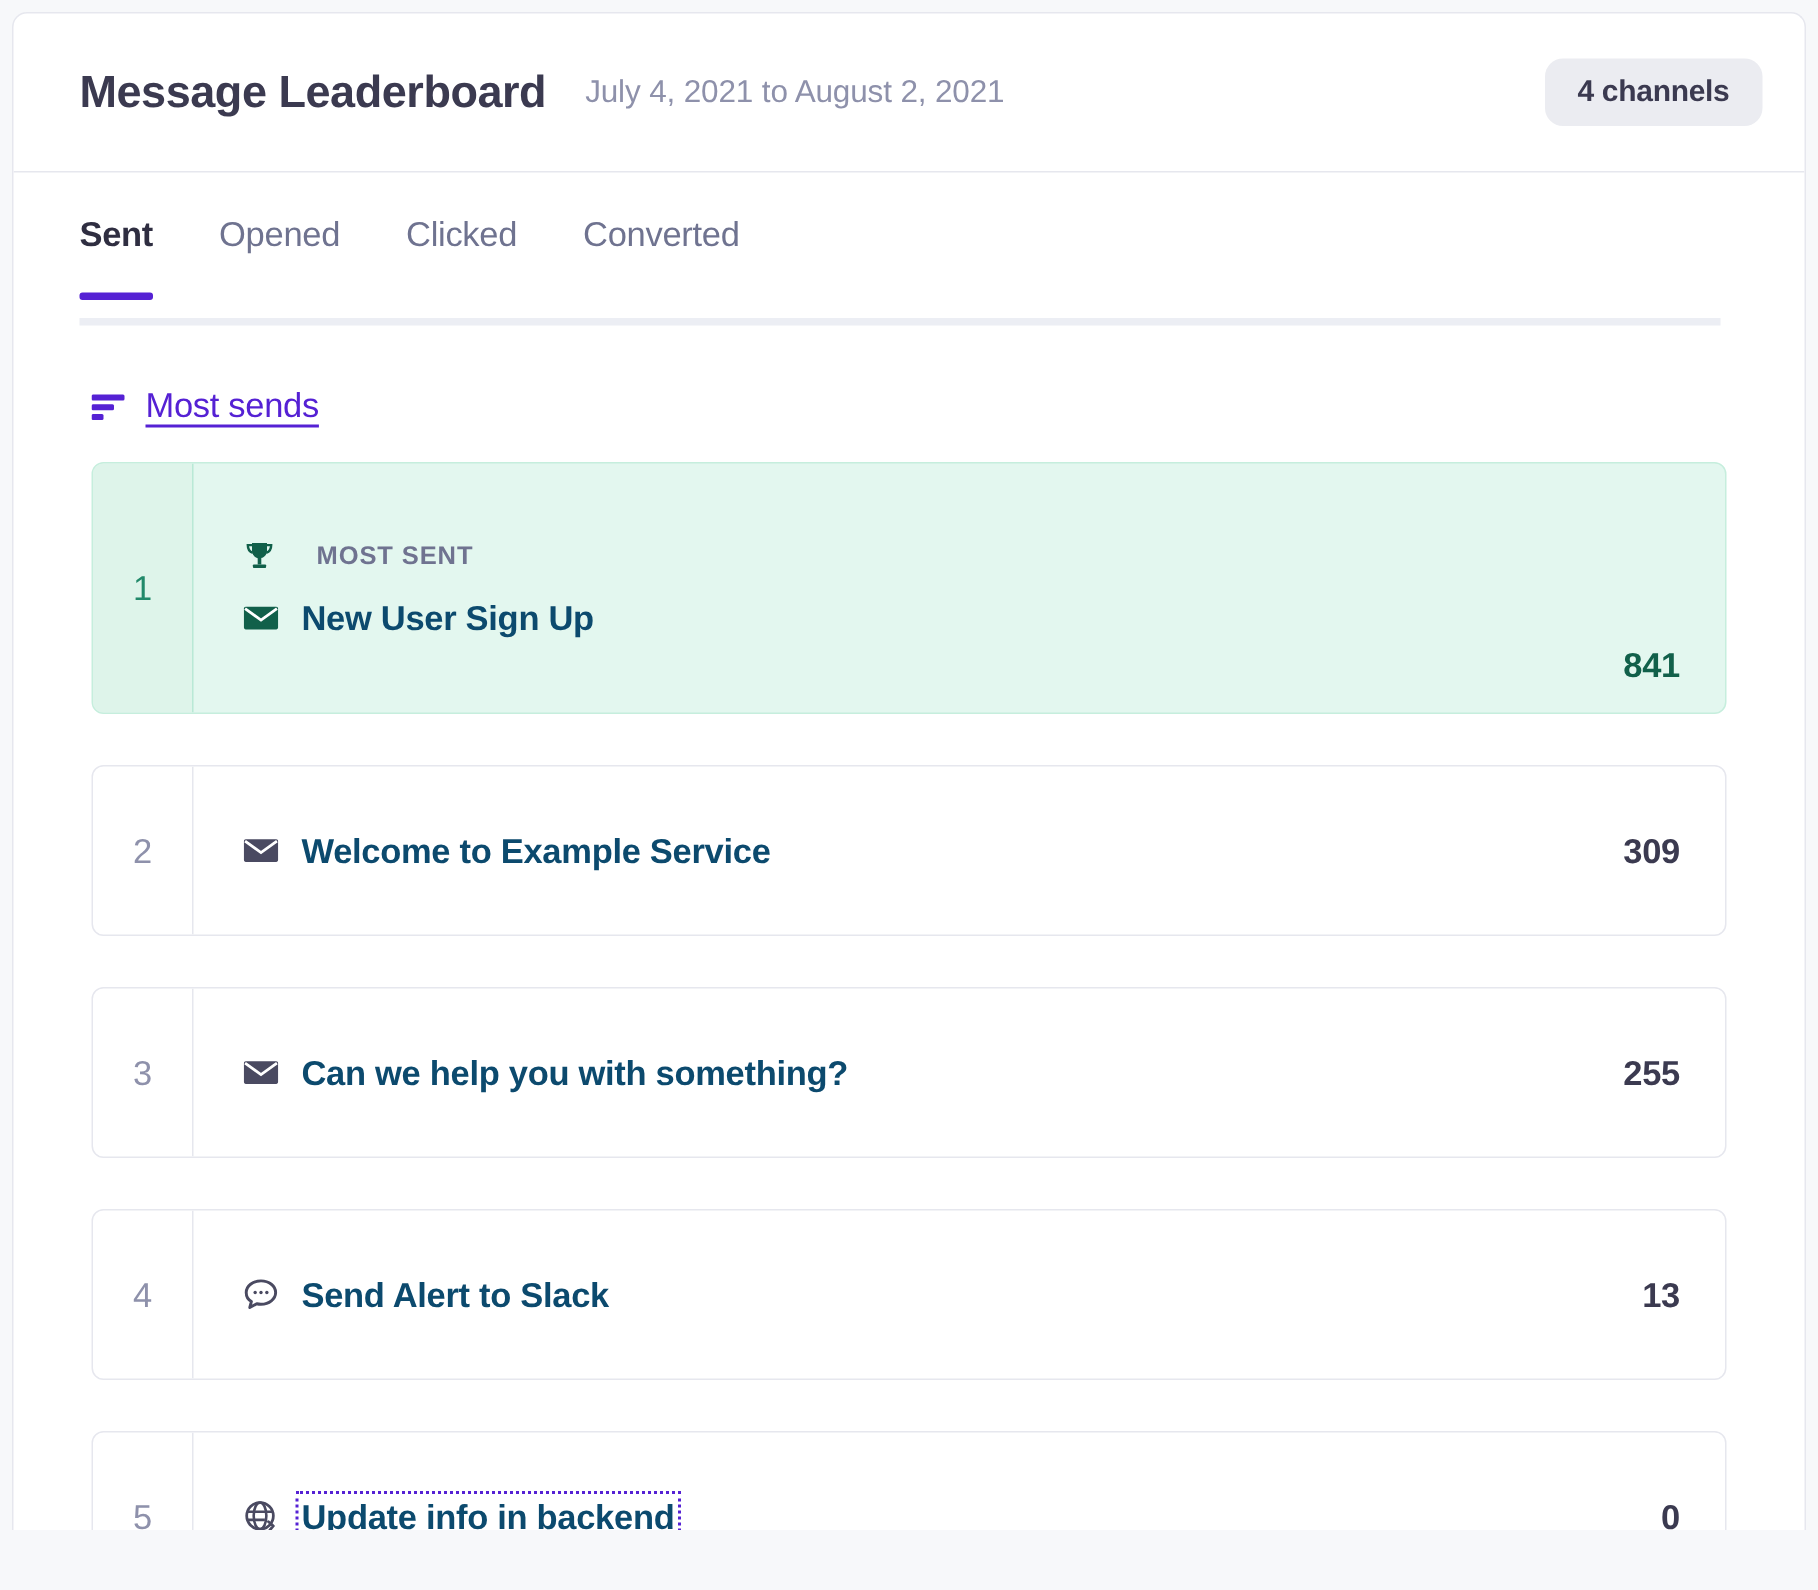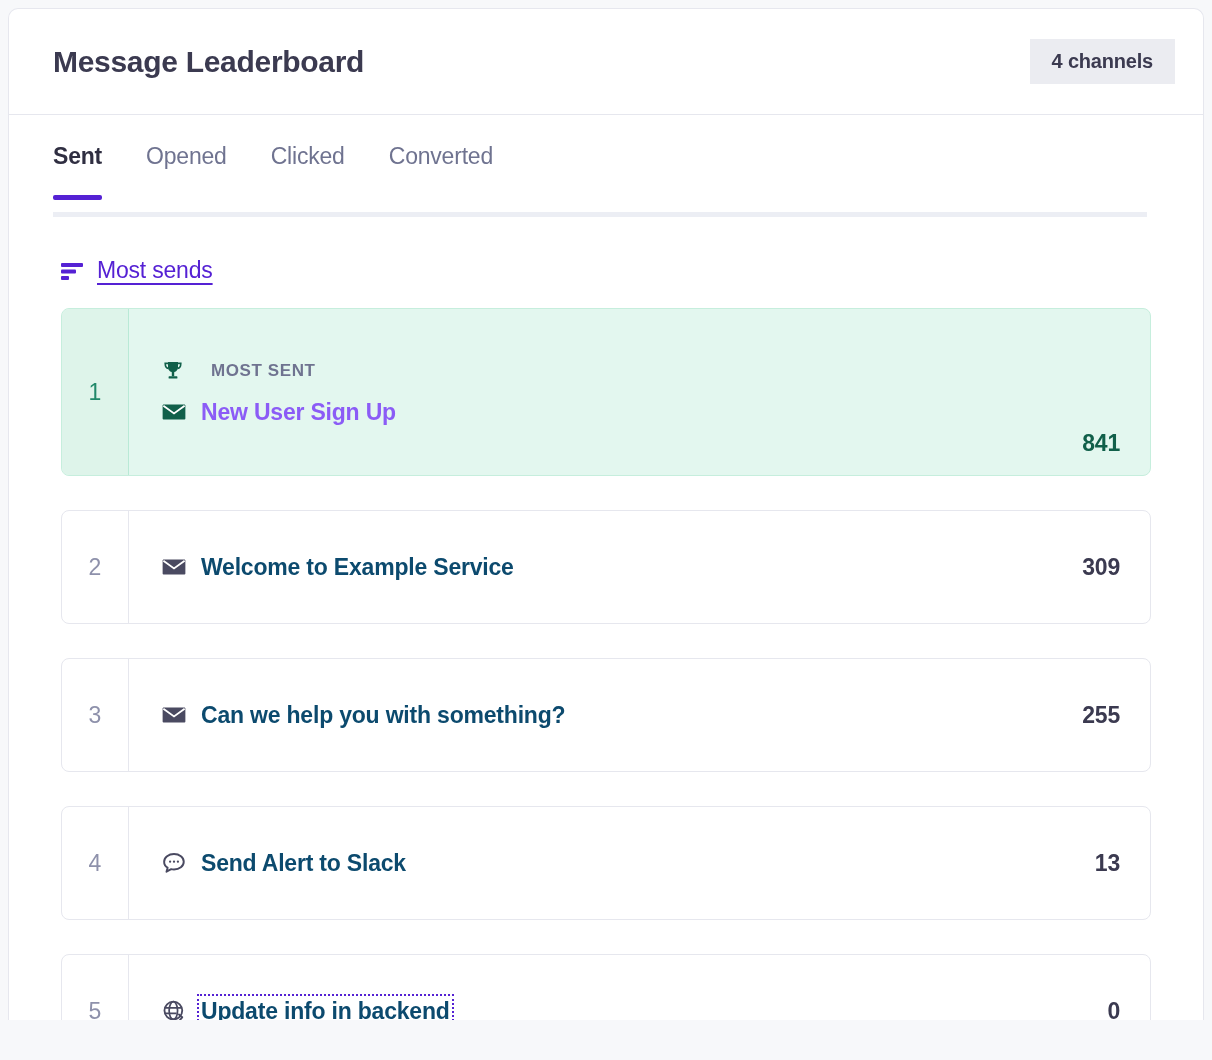--- a/index.html
+++ b/index.html
@@ -58,21 +58,21 @@
 
   .spacer { flex: 1 1 auto; }
 
   .channels-badge {
     background: #ebecf1;
     color: #3b3a50;
     font-size: 20px;
     font-weight: bold;
     letter-spacing: -0.2px;
     padding: 11px 22px;
-    border-radius: 0;
+    border-radius: 12px;
     white-space: nowrap;
   }
 
   
   .tabs-wrap {
     position: relative;
     height: 102px;
     padding: 0 0 0 44px;
   }
 
@@ -215,21 +215,21 @@
   }
 
   .msg-name {
     font-size: 23px;
     color: #0c4a6e;
     letter-spacing: -0.2px;
     white-space: nowrap;
     font-weight: bold;
   }
   .row.winner .msg-name {
-    color: #8b5cf6;
+    color: #0c4a6e;
     font-weight: bold;
   }
 
   .msg-name.focused {
     outline: 2px dotted #5521d4;
     outline-offset: 2px;
   }
 
   .row-value {
     font-size: 23px;
@@ -249,20 +249,21 @@
   .chan-icon { display: block; flex: 0 0 auto; }
 </style>
 </head>
 <body>
 
 <div class="page">
   <div class="card">
 
     <div class="card-header">
       <div class="page-title">Message Leaderboard</div>
+      <div class="date-range">July 4, 2021 to August 2, 2021</div>
       <div class="spacer"></div>
       <div class="channels-badge">4 channels</div>
     </div>
 
     <div class="tabs-wrap">
       <div class="tabs" id="tabs-list">
           <div class="tab active">Sent</div>
           <div class="tab">Opened</div>
           <div class="tab">Clicked</div>
           <div class="tab">Converted</div>

